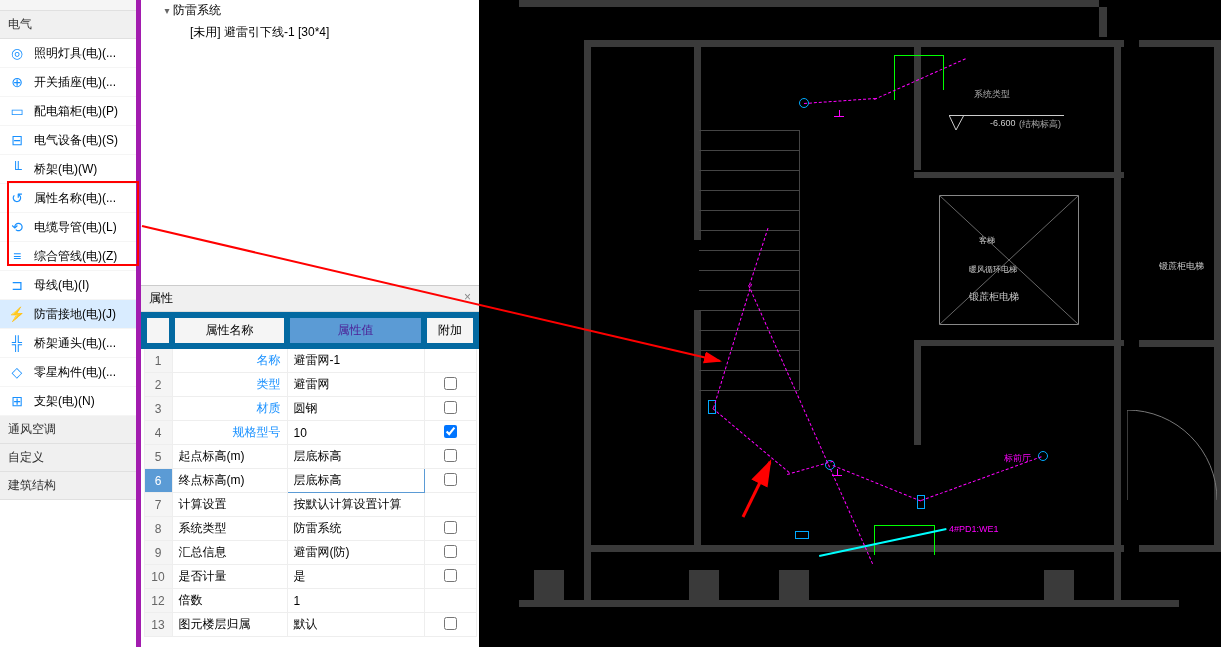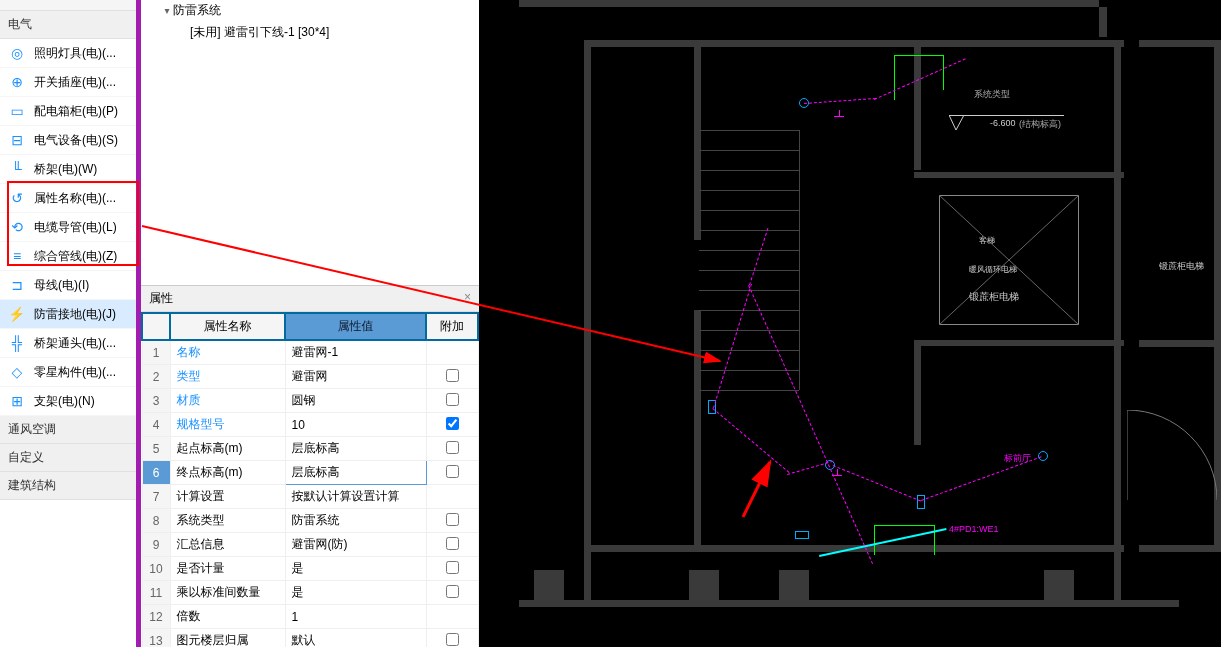--- a/index.html
+++ b/index.html
@@ -18,27 +18,27 @@
 .tree-item { padding: 2px 0 2px 20px; font-size: 12px; display: flex; align-items: center; }
 .tree-expand { width: 12px; display: inline-block; text-align: center; cursor: pointer; color: #666; font-size: 10px; }
 .tree-selected { background: #b4d5ff; }
 .tree-child { margin-left: 25px; }
 .tree-label { padding: 1px 4px; }
 
 .prop-panel { position: absolute; left: 141px; top: 285px; width: 338px; height: 362px; background: #fff; border-top: 1px solid #ccc; }
 .prop-header { background: #f0f0f0; padding: 4px 8px; font-size: 12px; display: flex; justify-content: space-between; border-bottom: 1px solid #ddd; }
 .prop-close { cursor: pointer; color: #888; }
 .prop-table { width: 100%; border-collapse: collapse; font-size: 12px; }
-.prop-table th { background: #f5f5f5; padding: 4px 6px; border: 2px solid #0369a1; font-weight: normal; }
-.prop-table th.active-th { background: #5b9bd5; color: #0f172a; }
+.prop-table th { background: #f5f5f5; padding: 4px 6px; border: 6px solid #0369a1; font-weight: normal; }
+.prop-table th.active-th { background: #5b9bd5; color: #4c1d95; }
 .prop-table td { border: 1px solid #eee; padding: 3px 6px; height: 21px; }
 .prop-table .row-num { width: 28px; text-align: center; background: #f5f5f5; color: #666; }
 .prop-table .row-num.selected { background: #5b9bd5; color: #fff; }
 .prop-table .name-col { width: 115px; }
-.prop-table .name-link { color: #1890ff; }
+.prop-table .name-link { color: #1890ff; text-align: right; }
 .prop-table .attach-col { width: 52px; text-align: center; }
 .prop-table input[type=checkbox] { cursor: pointer; }
 .prop-table .selected-cell { border: 1px solid #5b9bd5; }
 
 .canvas { position: absolute; left: 479px; top: 0; width: 742px; height: 647px; background: #000; overflow: hidden; }
 .cad-line { position: absolute; background: #444; }
 .cad-wall { position: absolute; background: #3a3a3a; }
 .cad-text { position: absolute; color: #ccc; font-size: 9px; white-space: nowrap; }
 .cad-green { position: absolute; border: 1px solid #0f0; }
 .cad-cyan-line { position: absolute; background: #0ff; }
@@ -191,26 +191,20 @@
         </tr>
         <tr>
           <td class="row-num">9</td>
           <td class="name-col">汇总信息</td>
           <td>避雷网(防)</td>
           <td class="attach-col"><input type="checkbox" style=""></td>
         </tr>
         <tr>
           <td class="row-num">10</td>
           <td class="name-col">是否计量</td>
-          <td>是</td>
-          <td class="attach-col"><input type="checkbox" style=""></td>
-        </tr>
-        <tr>
-          <td class="row-num">11</td>
-          <td class="name-col">乘以标准间数量</td>
           <td>是</td>
           <td class="attach-col"><input type="checkbox" style=""></td>
         </tr>
         <tr>
           <td class="row-num">12</td>
           <td class="name-col">倍数</td>
           <td>1</td>
           <td class="attach-col"></td>
         </tr>
         <tr>

